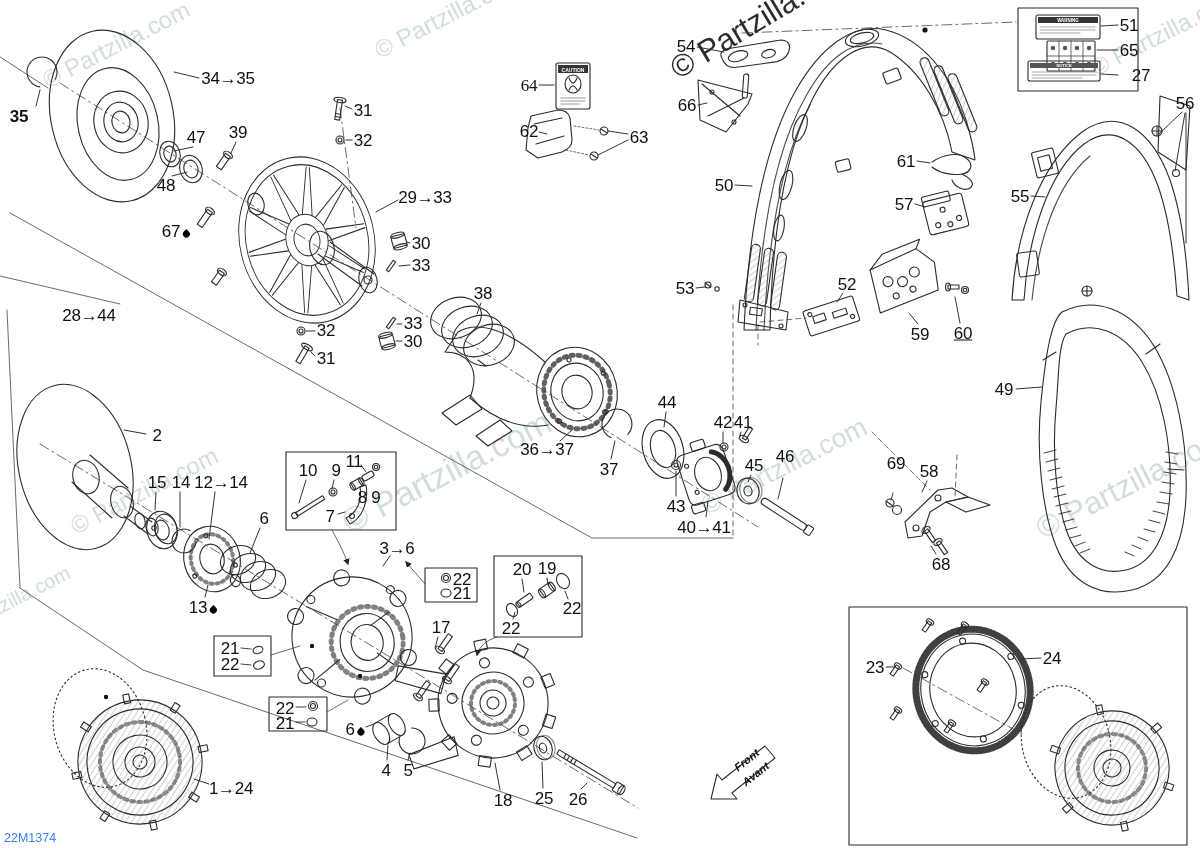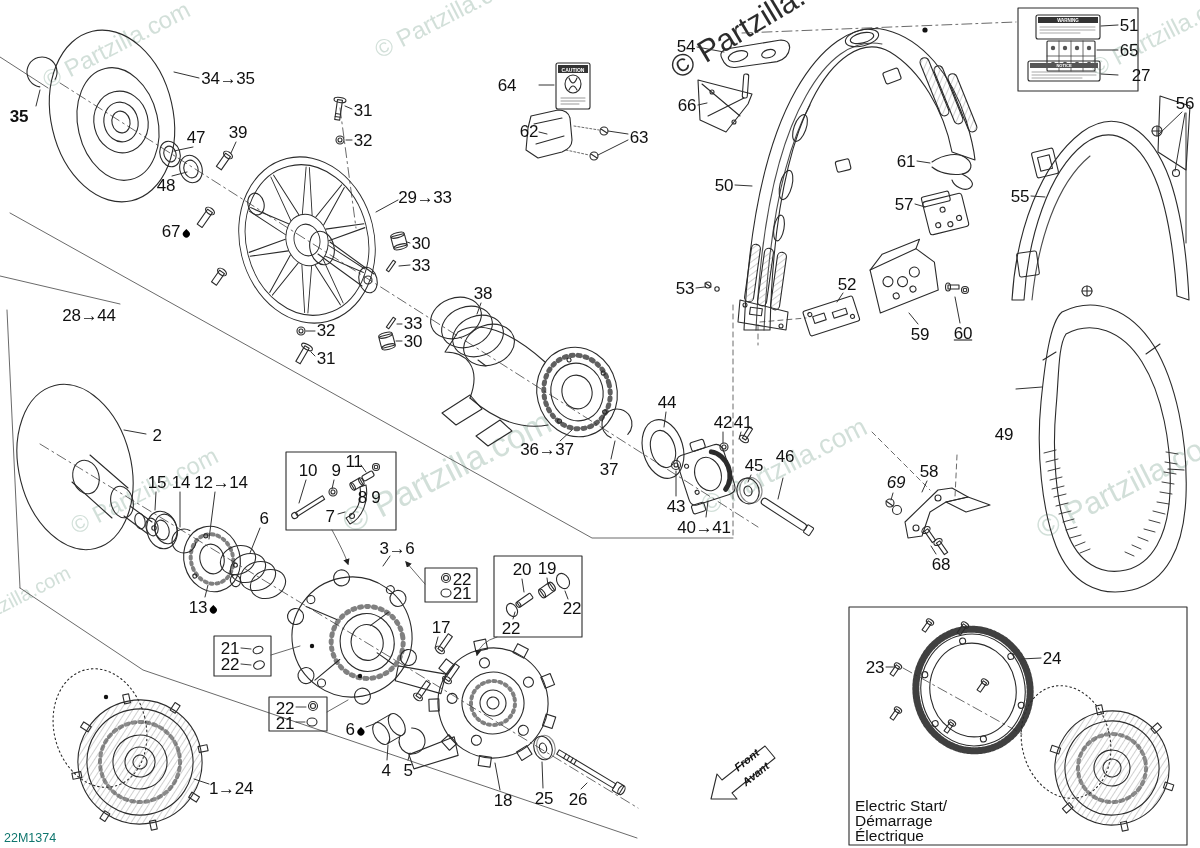--- a/index.html
+++ b/index.html
@@ -15,21 +15,21 @@
   .wm-xl{font-size:31px;}
   .wm-sm{font-size:20px;}
   .wm-big{font-size:31px;fill:#151515;opacity:.9;text-anchor:middle;}
   .front-label{font-size:11px;font-weight:bold;font-style:italic;fill:#111;text-anchor:middle;}
   .sticker-txt{fill:#ffffff;text-anchor:middle;font-weight:bold;}
   #callout-layer{position:absolute;left:0;top:0;width:100%;height:100%;}
   .callout{position:absolute;transform:translate(-50%,-50%);font-size:17px;color:#101010;
            white-space:nowrap;letter-spacing:-0.3px;line-height:1;cursor:default;}
   .callout .drop{display:inline-block;width:7px;height:7px;background:#000;
                  border-radius:0 50% 50% 50%;transform:rotate(45deg);margin-left:3px;vertical-align:-1px;}
-  #code{position:absolute;left:4px;bottom:3px;font-size:12.5px;color:#0f766e;letter-spacing:0;}
+  #code{position:absolute;left:4px;bottom:3px;font-size:12.5px;color:#3b82f6;letter-spacing:0;}
   #elec-text{position:absolute;left:855px;top:798px;font-size:15.5px;line-height:15px;color:#111;}
 </style>
 </head>
 <body>
 
 <div id="stage">
 
 <svg id="diagram" width="1200" height="848" viewBox="0 0 1200 848">
   <defs>
     <pattern id="hatch" width="5" height="5" patternUnits="userSpaceOnUse" patternTransform="rotate(45)">
@@ -734,21 +734,21 @@
       <div class="callout" style="left: 425px; top: 197px;">29→33</div>
       <div class="callout" style="left: 176px; top: 231px;">67<span class="drop"></span></div>
       <div class="callout" style="left: 421px; top: 243px;">30</div>
       <div class="callout" style="left: 421px; top: 265px;">33</div>
       <div class="callout" style="left: 89px; top: 315px;">28→44</div>
       <div class="callout" style="left: 326px; top: 330px;">32</div>
       <div class="callout" style="left: 413px; top: 323px;">33</div>
       <div class="callout" style="left: 413px; top: 341px;">30</div>
       <div class="callout" style="left: 326px; top: 358px;">31</div>
       <div class="callout" style="left: 483px; top: 293px;">38</div>
-      <div class="callout" style="left: 507px; top: 85px;">64</div>
+      <div class="callout" style="left: 529px; top: 85px; font-family: Liberation Serif, serif;">64</div>
       <div class="callout" style="left: 529px; top: 131px;">62</div>
       <div class="callout" style="left: 639px; top: 137px;">63</div>
       <div class="callout" style="left: 686px; top: 46px;">54</div>
       <div class="callout" style="left: 687px; top: 105px;">66</div>
       <div class="callout" style="left: 724px; top: 185px;">50</div>
       <div class="callout" style="left: 685px; top: 288px;">53</div>
       <div class="callout" style="left: 547px; top: 449px;">36→37</div>
       <div class="callout" style="left: 609px; top: 469px;">37</div>
       <div class="callout" style="left: 667px; top: 402px;">44</div>
       <div class="callout" style="left: 723px; top: 422px;">42</div>
@@ -760,23 +760,23 @@
       <div class="callout" style="left: 1129px; top: 25px;">51</div>
       <div class="callout" style="left: 1129px; top: 50px;">65</div>
       <div class="callout" style="left: 1129px; top: 75px; margin-left: 12px;">27</div>
       <div class="callout" style="left: 1185px; top: 103px;">56</div>
       <div class="callout" style="left: 906px; top: 161px;">61</div>
       <div class="callout" style="left: 904px; top: 204px;">57</div>
       <div class="callout" style="left: 1020px; top: 196px;">55</div>
       <div class="callout" style="left: 841px; top: 284px; margin-left: 6px;">52</div>
       <div class="callout" style="left: 920px; top: 334px;">59</div>
       <div class="callout" style="left: 963px; top: 333px; text-decoration: underline;">60</div>
-      <div class="callout" style="left: 1004px; top: 389px; margin-top: 45px;">49</div>
+      <div class="callout" style="left: 1004px; top: 389px;">49</div>
       <div class="callout" style="left: 929px; top: 471px;">58</div>
-      <div class="callout" style="left: 896px; top: 482px; font-style: italic;">69</div>
+      <div class="callout" style="left: 896px; top: 463px;">69</div>
       <div class="callout" style="left: 941px; top: 564px;">68</div>
       <div class="callout" style="left: 157px; top: 435px;">2</div>
       <div class="callout" style="left: 157px; top: 482px;">15</div>
       <div class="callout" style="left: 181px; top: 482px;">14</div>
       <div class="callout" style="left: 221px; top: 482px;">12→14</div>
       <div class="callout" style="left: 264px; top: 518px;">6</div>
       <div class="callout" style="left: 308px; top: 470px;">10</div>
       <div class="callout" style="left: 336px; top: 470px;">9</div>
       <div class="callout" style="left: 354px; top: 461px;">11</div>
       <div class="callout" style="left: 369px; top: 497px;">8 9</div>
@@ -800,19 +800,14 @@
       <div class="callout" style="left: 503px; top: 800px;">18</div>
       <div class="callout" style="left: 544px; top: 798px;">25</div>
       <div class="callout" style="left: 578px; top: 799px;">26</div>
       <div class="callout" style="left: 231px; top: 788px;">1→24</div>
       <div class="callout" style="left: 875px; top: 667px;">23</div>
       <div class="callout" style="left: 1052px; top: 658px;">24</div>
     </div>
 
 <div id="code">22M1374</div>
 
-<div id="elec-text">
-  <div>Electric Start/</div>
-  <div>Démarrage</div>
-  <div>Électrique</div>
+
 </div>
 
-</div>
-
 </body></html>

